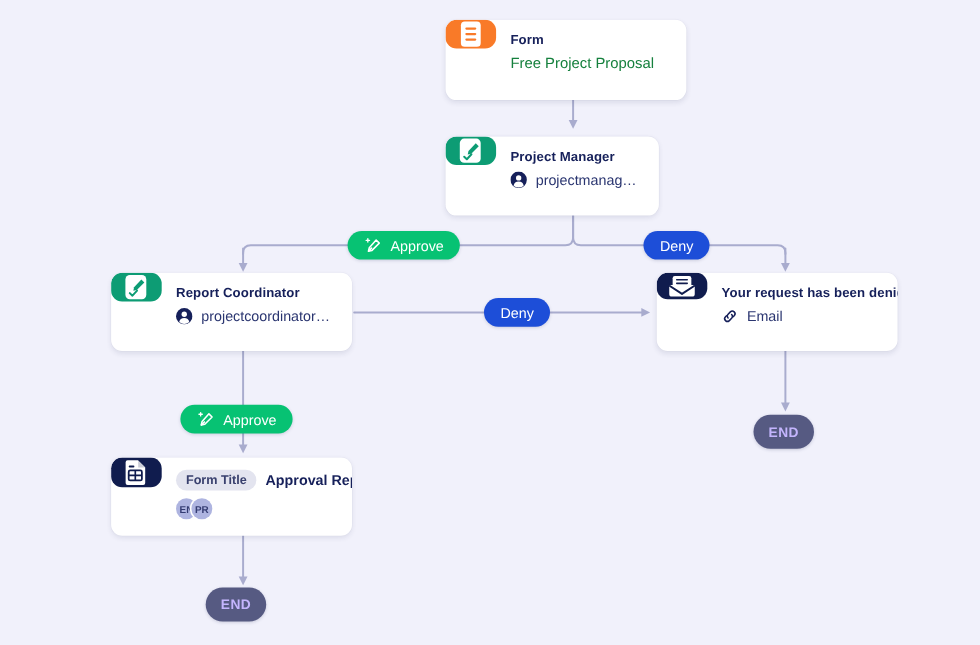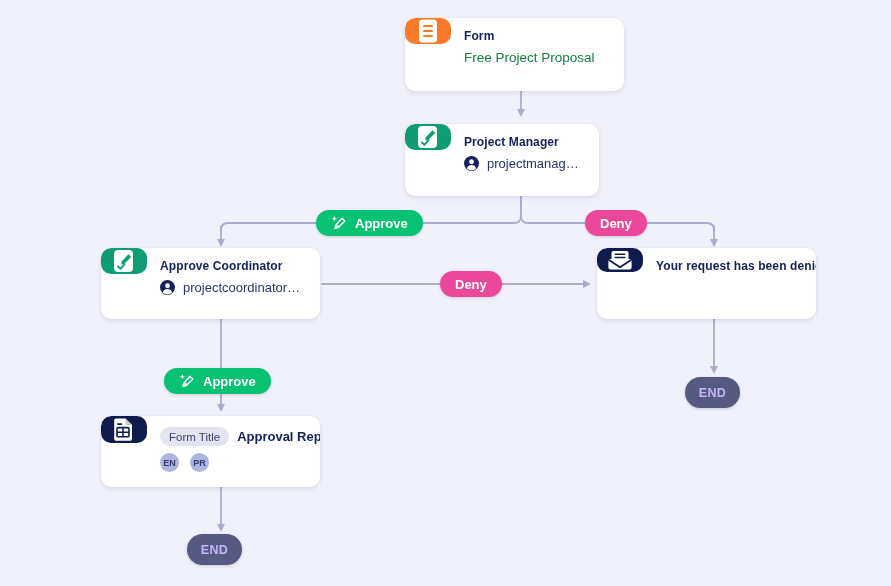--- a/index.html
+++ b/index.html
@@ -87,24 +87,23 @@
     display: flex;
     align-items: center;
     gap: 7px;
     height: 26px;
     padding: 0 15px;
     border-radius: 13px;
     font-size: 13px;
     color: #ffffff;
     white-space: nowrap;
     box-shadow: 0 1px 3px rgba(40,45,90,0.18);
-    font-weight: bold;
   }
   .pill-approve { background: #07c273; }
-  .pill-deny    { background: #ec4899; }
+  .pill-deny    { background: #1d4ed8; }
 
   .endpill {
     position: absolute;
     display: flex;
     align-items: center;
     justify-content: center;
     width: 55px;
     height: 31px;
     border-radius: 16px;
     background: #565a82;
@@ -118,34 +117,33 @@
   
   .tag-pill {
     display: inline-flex;
     align-items: center;
     height: 19px;
     padding: 0 9px;
     border-radius: 10px;
     background: #e3e4ef;
     color: #39406e;
     font-size: 11.5px;
-    font-weight: normal;
+    font-weight: bold;
     white-space: nowrap;
   }
   .report-title {
     font-size: 13px;
     font-weight: bold;
     color: #16205a;
     white-space: nowrap;
   }
   .lang-row {
     display: flex;
     align-items: center;
     height: 19px;
-    gap: 16px;
   }
   .lang-chip {
     width: 19px;
     height: 19px;
     border-radius: 50%;
     background: #aeb4e0;
     color: #343c72;
     font-size: 9px;
     font-weight: bold;
     display: flex;
@@ -228,21 +226,21 @@
 
   <div class="node" style="left:101px; top:248px; width:219px; height:71px;">
     <div class="iconbox ic-green">
       <svg width="24" height="26" viewBox="0 0 24 26" aria-hidden="true">
         <rect x="2" y="2" width="19" height="22" rx="4" fill="#ffffff"></rect>
         <path d="M16.5 6.2 L19.2 8.9 L12.4 15.7 L9.2 16.4 L9.9 13.2 Z" fill="#0d9c74"></path>
         <path d="M6 18.5 L8.4 20.8 L12.6 16.2" stroke="#0d9c74" stroke-width="1.8" fill="none" stroke-linecap="round" stroke-linejoin="round"></path>
       </svg>
     </div>
     <div class="body">
-      <div class="n-title">Approve Coordinator</div>
+      <div class="n-title">Report Coordinator</div>
       <div class="n-sub-row">
         <span>
           <svg width="15" height="15" viewBox="0 0 16 16" aria-hidden="true">
             <circle cx="8" cy="8" r="8" fill="#16205a"></circle>
             <circle cx="8" cy="6.1" r="2.6" fill="#ffffff"></circle>
             <path d="M3.1 13.6 a5 5 0 0 1 9.8 0 A8 8 0 0 1 3.1 13.6 Z" fill="#ffffff"></path>
           </svg>
         </span>
         <span class="n-sub">projectcoordinator@e...</span>
       </div>
@@ -255,20 +253,29 @@
         <rect x="4.5" y="3" width="17" height="9.5" rx="2" fill="#ffffff"></rect>
         <rect x="7.5" y="5.6" width="11" height="1.5" rx="0.75" fill="#101c4e"></rect>
         <rect x="7.5" y="8.8" width="11" height="1.5" rx="0.75" fill="#101c4e"></rect>
         <path d="M3 11 h20 a1.6 1.6 0 0 1 1.6 1.6 v6.6 a2.4 2.4 0 0 1 -2.4 2.4 h-18.4
                  a2.4 2.4 0 0 1 -2.4 -2.4 v-6.6 A1.6 1.6 0 0 1 3 11 Z" fill="#ffffff"></path>
         <path d="M2 12 L13 19.2 L24 12" stroke="#101c4e" stroke-width="1.8" fill="none" stroke-linecap="round" stroke-linejoin="round"></path>
       </svg>
     </div>
     <div class="body">
       <div class="n-title">Your request has been denied.</div>
+      <div class="n-sub-row">
+        <span>
+          <svg width="15" height="15" viewBox="0 0 16 16" aria-hidden="true">
+            <path d="M6.3 9.7 a2.6 2.6 0 0 1 0 -3.7 l2.2 -2.2 a2.6 2.6 0 0 1 3.7 3.7 l-1 1" stroke="#16205a" stroke-width="1.5" fill="none" stroke-linecap="round"></path>
+            <path d="M9.7 6.3 a2.6 2.6 0 0 1 0 3.7 l-2.2 2.2 a2.6 2.6 0 0 1 -3.7 -3.7 l1 -1" stroke="#16205a" stroke-width="1.5" fill="none" stroke-linecap="round"></path>
+          </svg>
+        </span>
+        <span class="n-sub">Email</span>
+      </div>
     </div>
   </div>
 
   <div class="node" style="left:101px; top:416px; width:219px; height:71px;">
     <div class="iconbox ic-navy">
       <svg width="24" height="27" viewBox="0 0 24 27" aria-hidden="true">
         <path d="M4 2.5 h9.5 L20 8.8 V23 a1.8 1.8 0 0 1 -1.8 1.8 H4 A1.8 1.8 0 0 1 2.2 23
                  V4.3 A1.8 1.8 0 0 1 4 2.5 Z" fill="#ffffff"></path>
         <path d="M13.5 2.5 V8.8 H20" fill="#101c4e" opacity="0.0"></path>
         <path d="M13.6 2.6 L20 8.9 h-6.4 Z" fill="#101c4e" opacity="0.22"></path>

